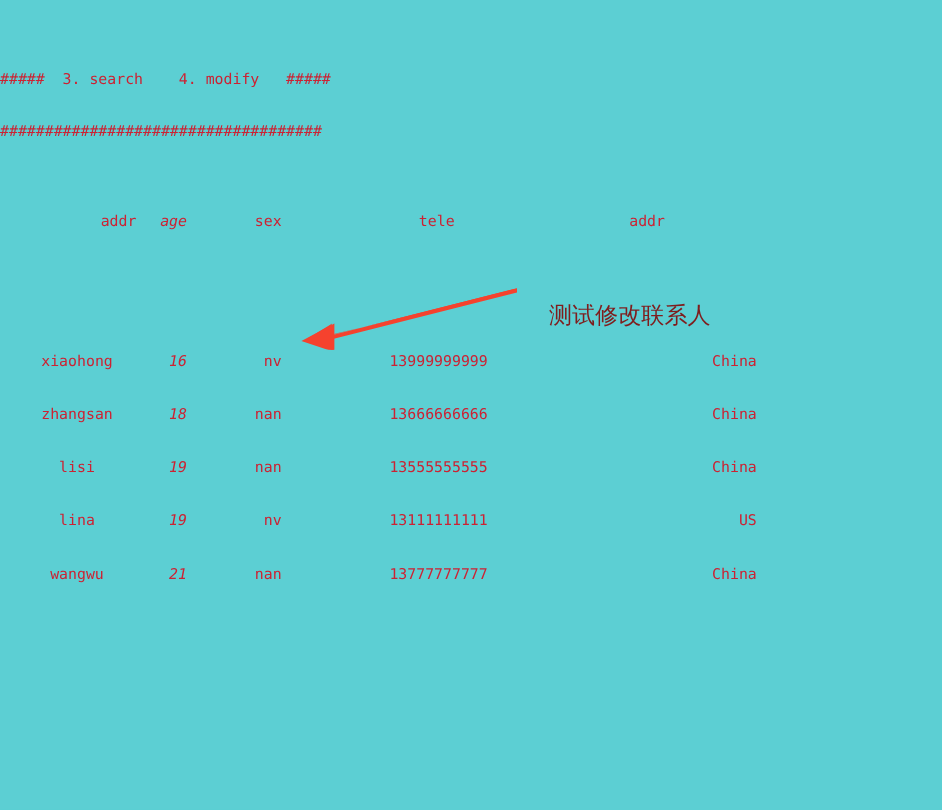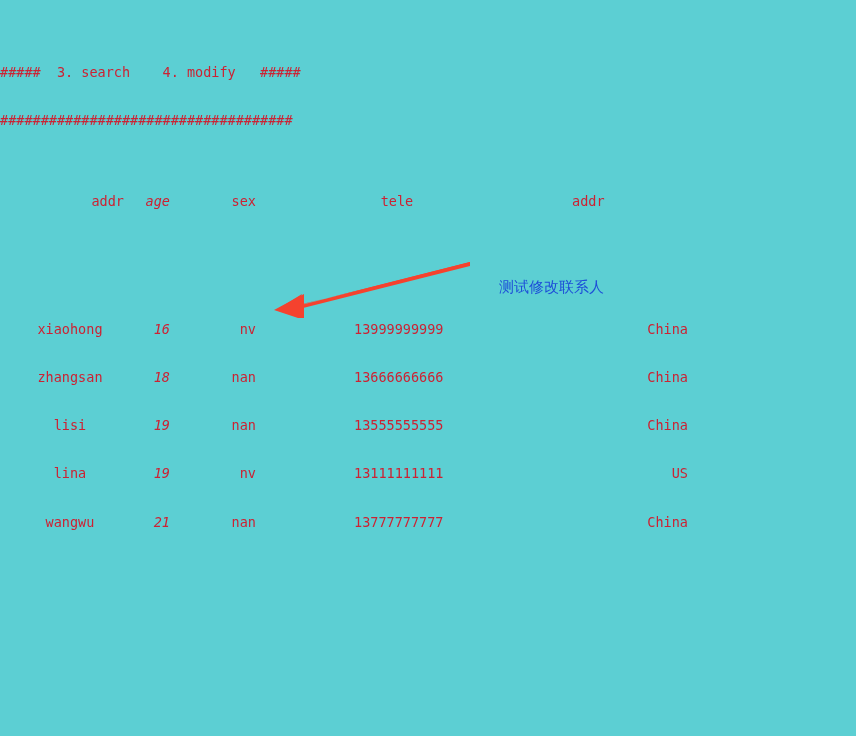--- a/index.html
+++ b/index.html
@@ -34,23 +34,23 @@
   .hdr .c-age{left:134px;width:36px;text-align:right;}
   .hdr .c-sex{left:196px;width:60px;text-align:right;}
   .hdr .c-tele{left:354px;width:86px;text-align:center;}
   .hdr .c-addr{left:572px;width:108px;text-align:left;}
   .annot-arrow{
     position:absolute;left:262px;top:262px;
     width:208px;height:56px;pointer-events:none;
   }
   .annot-text{
     position:absolute;left:499px;top:277px;
-    color:#1d4ed8;
+    color:#7f1d1d;
     font-family:"DejaVu Sans","Liberation Sans",sans-serif;
-    font-size:15px;line-height:20px;white-space:pre;
+    font-size:21px;line-height:20px;white-space:pre;
   }
 </style>
 </head>
 <body>
 
 <div id="screen">
 
   <div class="console">
 
     

